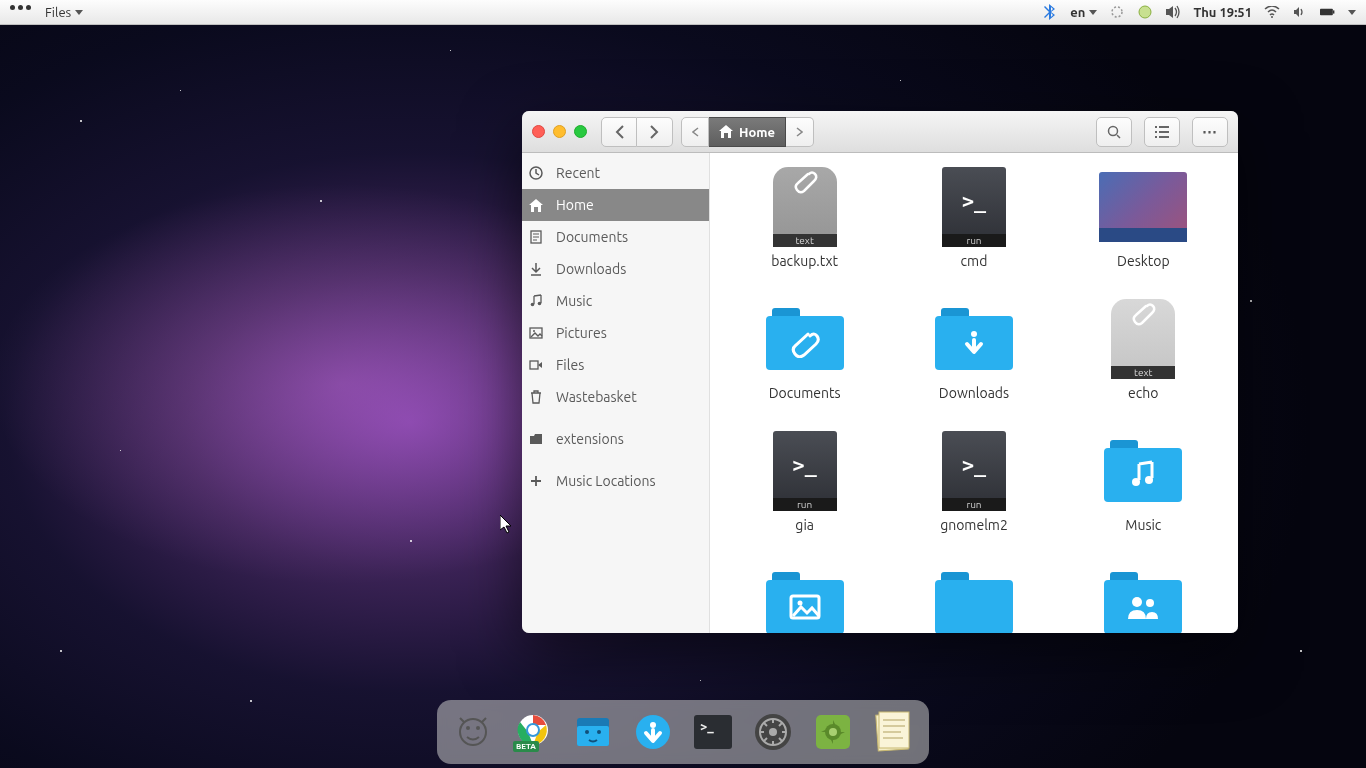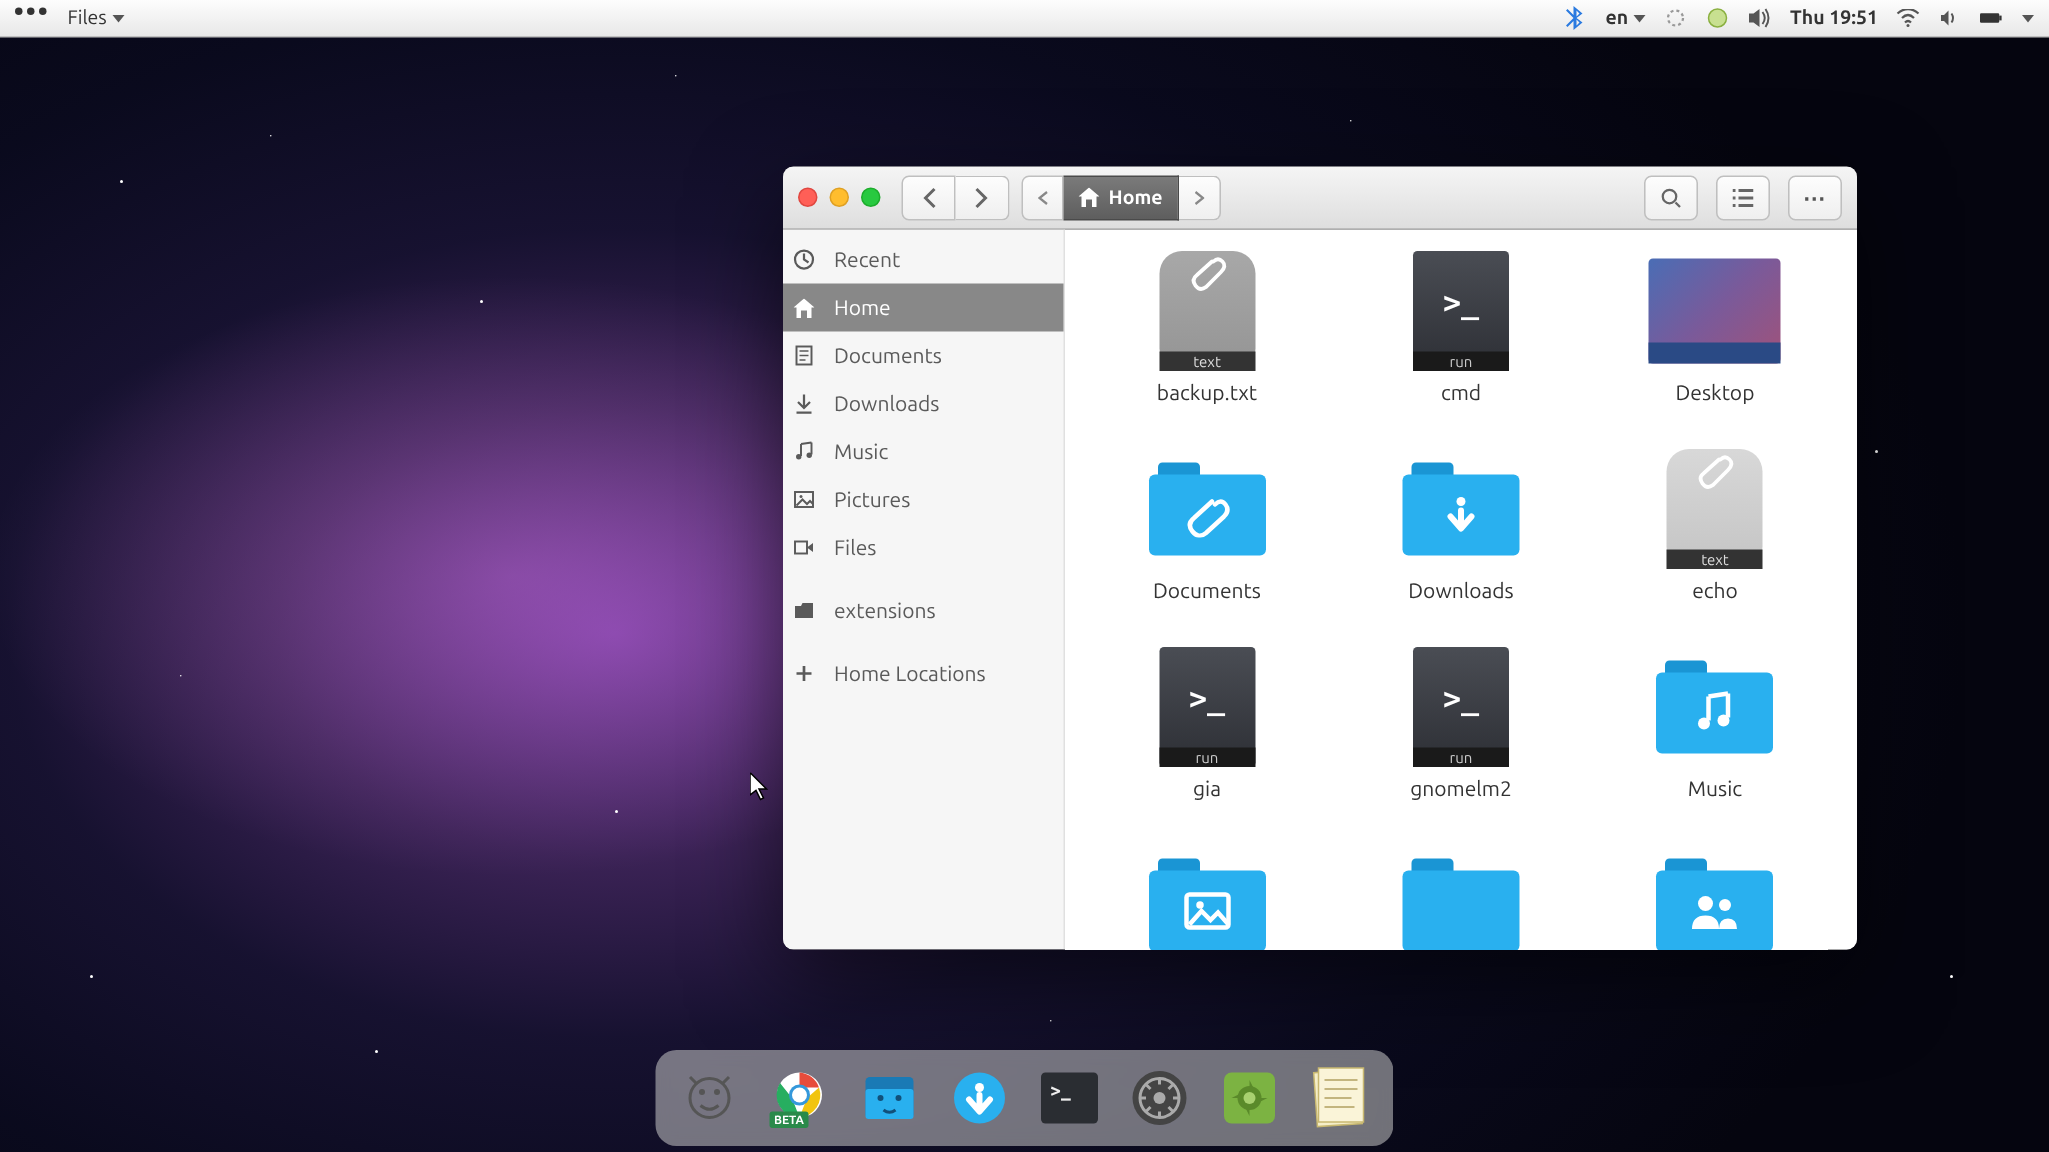--- a/index.html
+++ b/index.html
@@ -319,37 +319,45 @@
         </div>
         <div class="sb-item">
           <span class="ico">
             <svg width="14" height="10" viewBox="0 0 14 10">
               <rect x="1" y="1" width="8" height="8" fill="none" stroke="currentColor" stroke-width="1.3"></rect>
               <path d="M9 5 L13 2 L13 8 Z" fill="currentColor"></path>
             </svg>
           </span>
           <span>Files</span>
         </div>
+        <div class="sb-item">
+          <span class="ico">
+            <svg width="12" height="14" viewBox="0 0 12 14">
+              <path d="M2 3 L10 3 L9 13 L3 13 Z M1 3 L11 3 M4 1 L8 1 L8 3 L4 3 Z" fill="none" stroke="currentColor" stroke-width="1.3"></path>
+            </svg>
+          </span>
+          <span>Wastebasket</span>
+        </div>
         <div class="sb-sep"></div>
         <div class="sb-item">
           <span class="ico">
             <svg width="14" height="11" viewBox="0 0 14 11">
               <path d="M1 2 L5 2 L6 0 L13 0 L13 10 L1 10 Z" fill="currentColor"></path>
             </svg>
           </span>
           <span>extensions</span>
         </div>
         <div class="sb-sep"></div>
         <div class="sb-item">
           <span class="ico">
             <svg width="12" height="12" viewBox="0 0 12 12">
               <path d="M6 1 L6 11 M1 6 L11 6" stroke="currentColor" stroke-width="1.8"></path>
             </svg>
           </span>
-          <span>Home Locations</span>
+          <span>Music Locations</span>
         </div>
       </div>
     <div class="content">
       <div class="grid" id="file-grid">
           <div class="file-item">
             <div class="txt-file ">
               <span class="clip">
                 <svg width="26" height="30" viewBox="0 0 26 30">
                   <path d="M17 7 Q20 4 23 7 Q26 10 22 14 L12 24 Q8 27 5 23 Q2 19 6 16 L16 7" fill="none" stroke="#fff" stroke-width="2.5" stroke-linecap="round"></path>
                 </svg>

